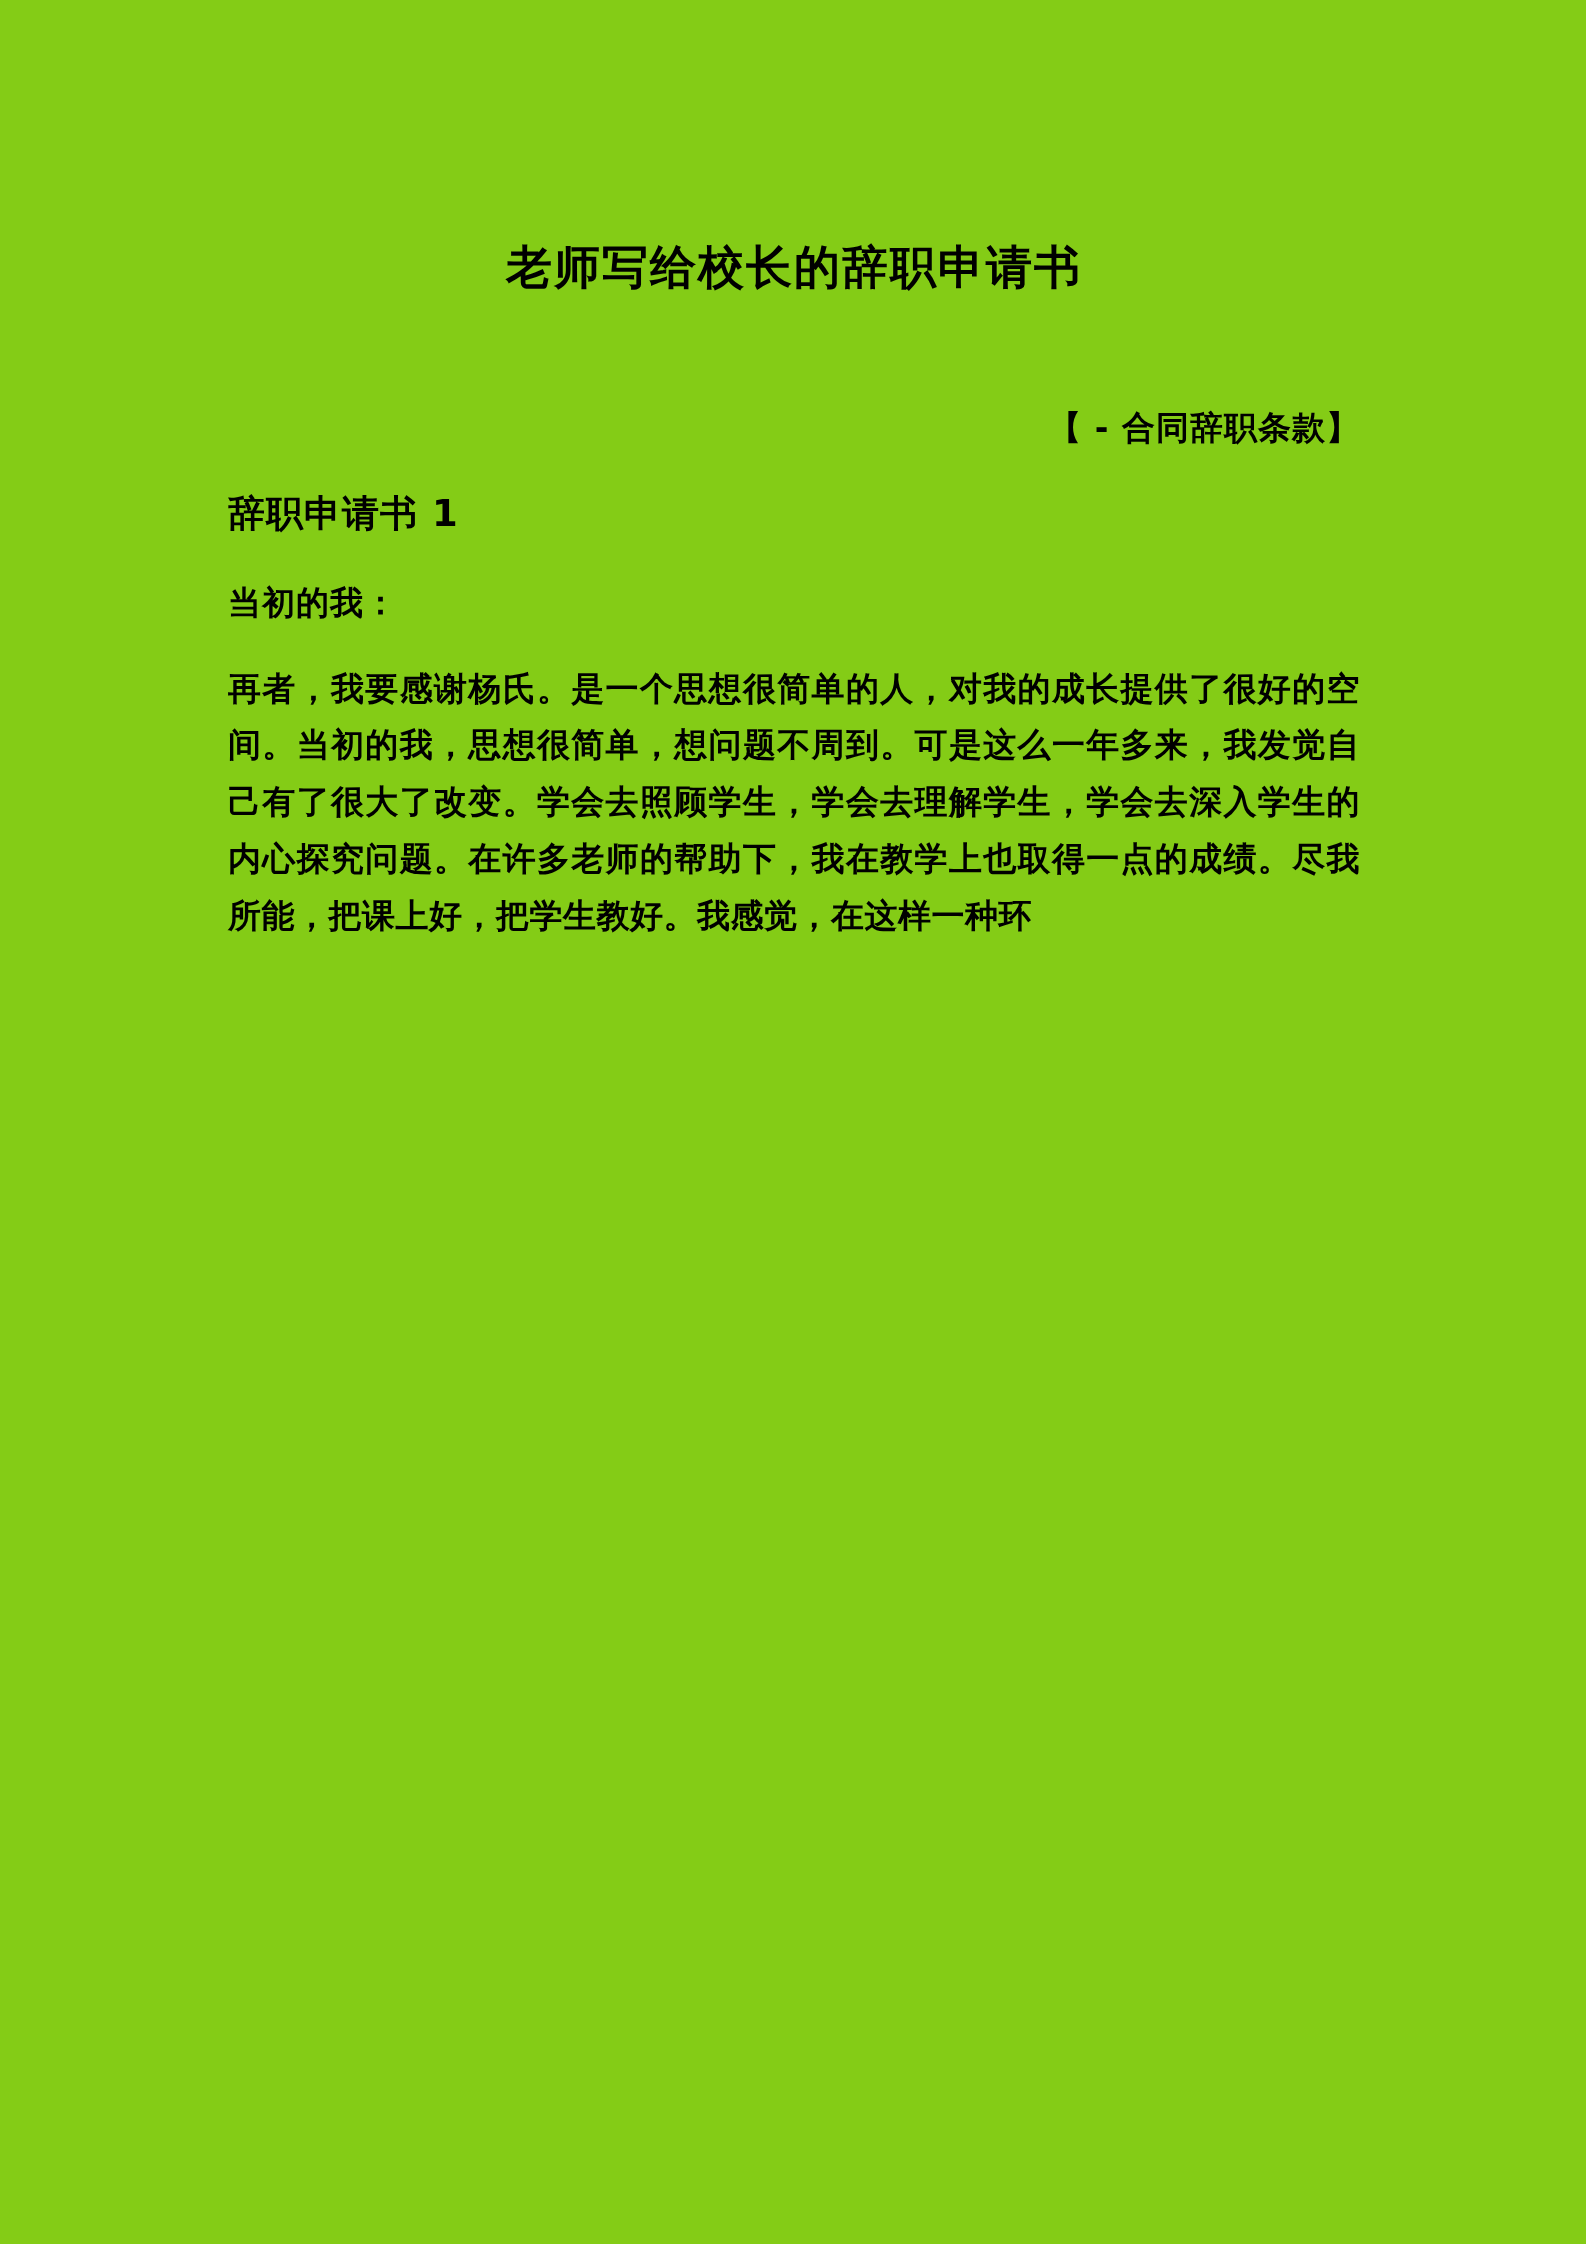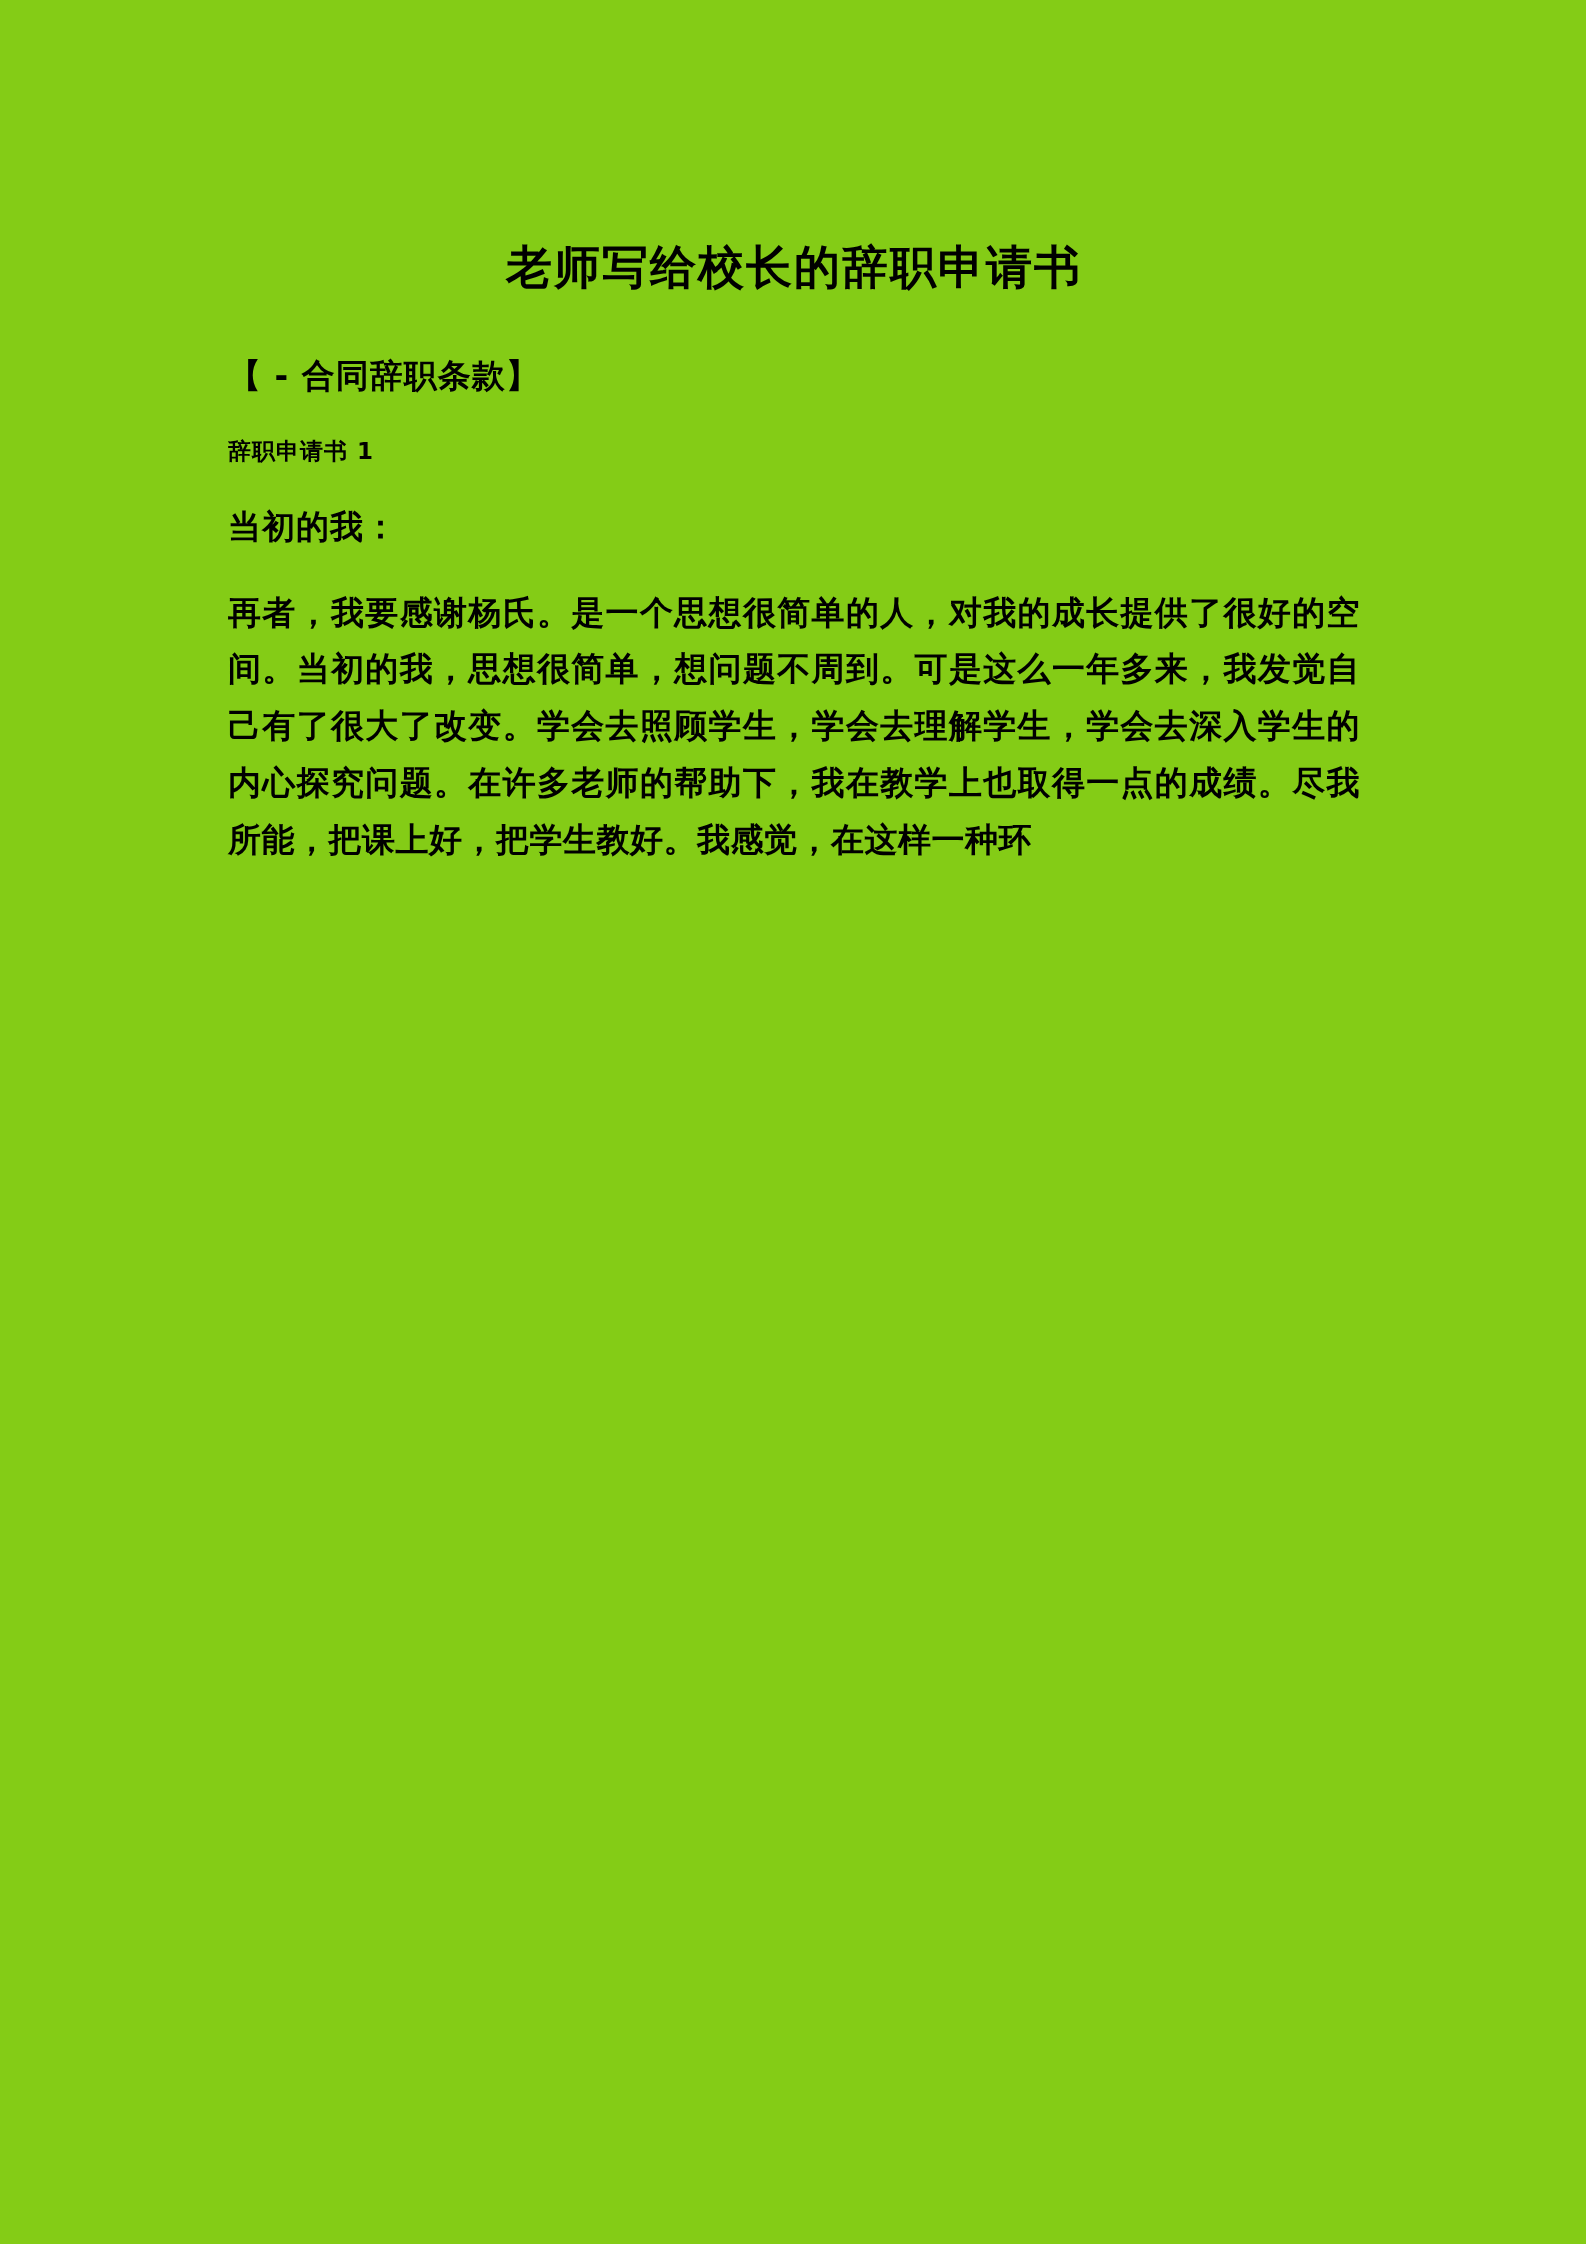--- a/index.html
+++ b/index.html
@@ -34,26 +34,27 @@
     font-weight: bold;
     text-align: center;
     letter-spacing: 2px;
     margin: 0;
     padding-top: 240px;
     line-height: 1.2;
   }
   .bracket-line {
     font-size: 33px;
     font-weight: bold;
-    margin-top: 56px;
+    margin-top: 108px;
     letter-spacing: 1px;
     line-height: 1.5;
+    text-align: right;
   }
   .subtitle {
-    font-size: 23px;
+    font-size: 37px;
     font-weight: bold;
     margin-top: 28px;
     letter-spacing: 1px;
     line-height: 1.5;
   }
   .salutation {
     font-size: 33px;
     font-weight: bold;
     margin-top: 34px;
     letter-spacing: 1px;

